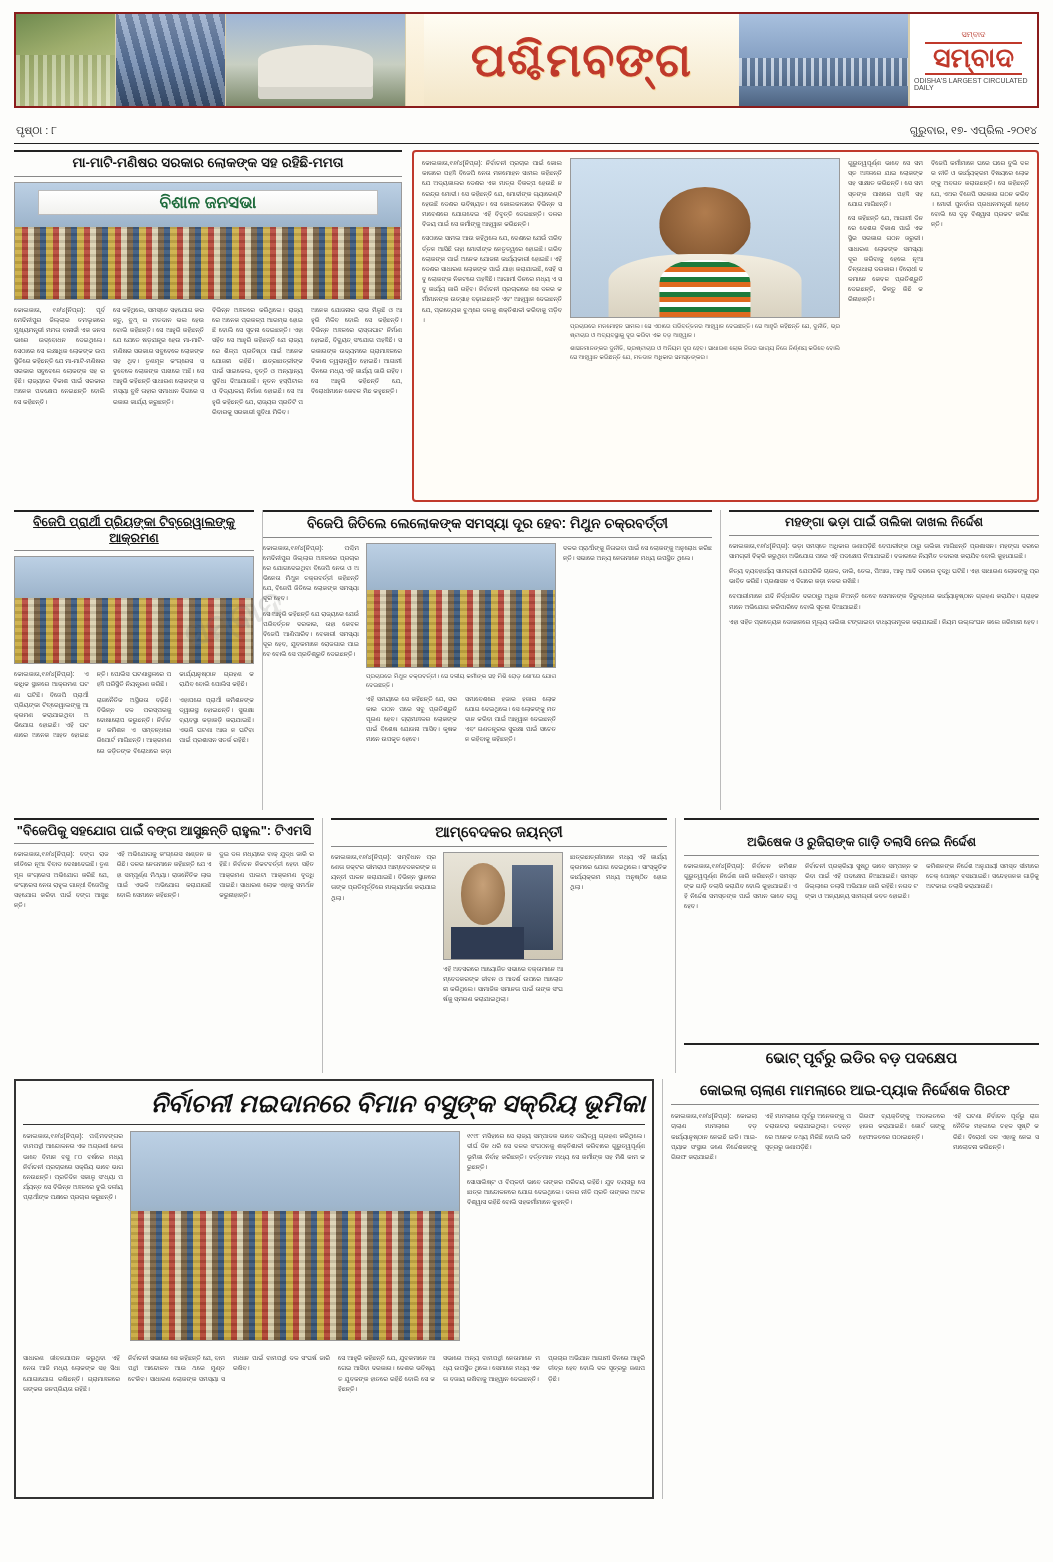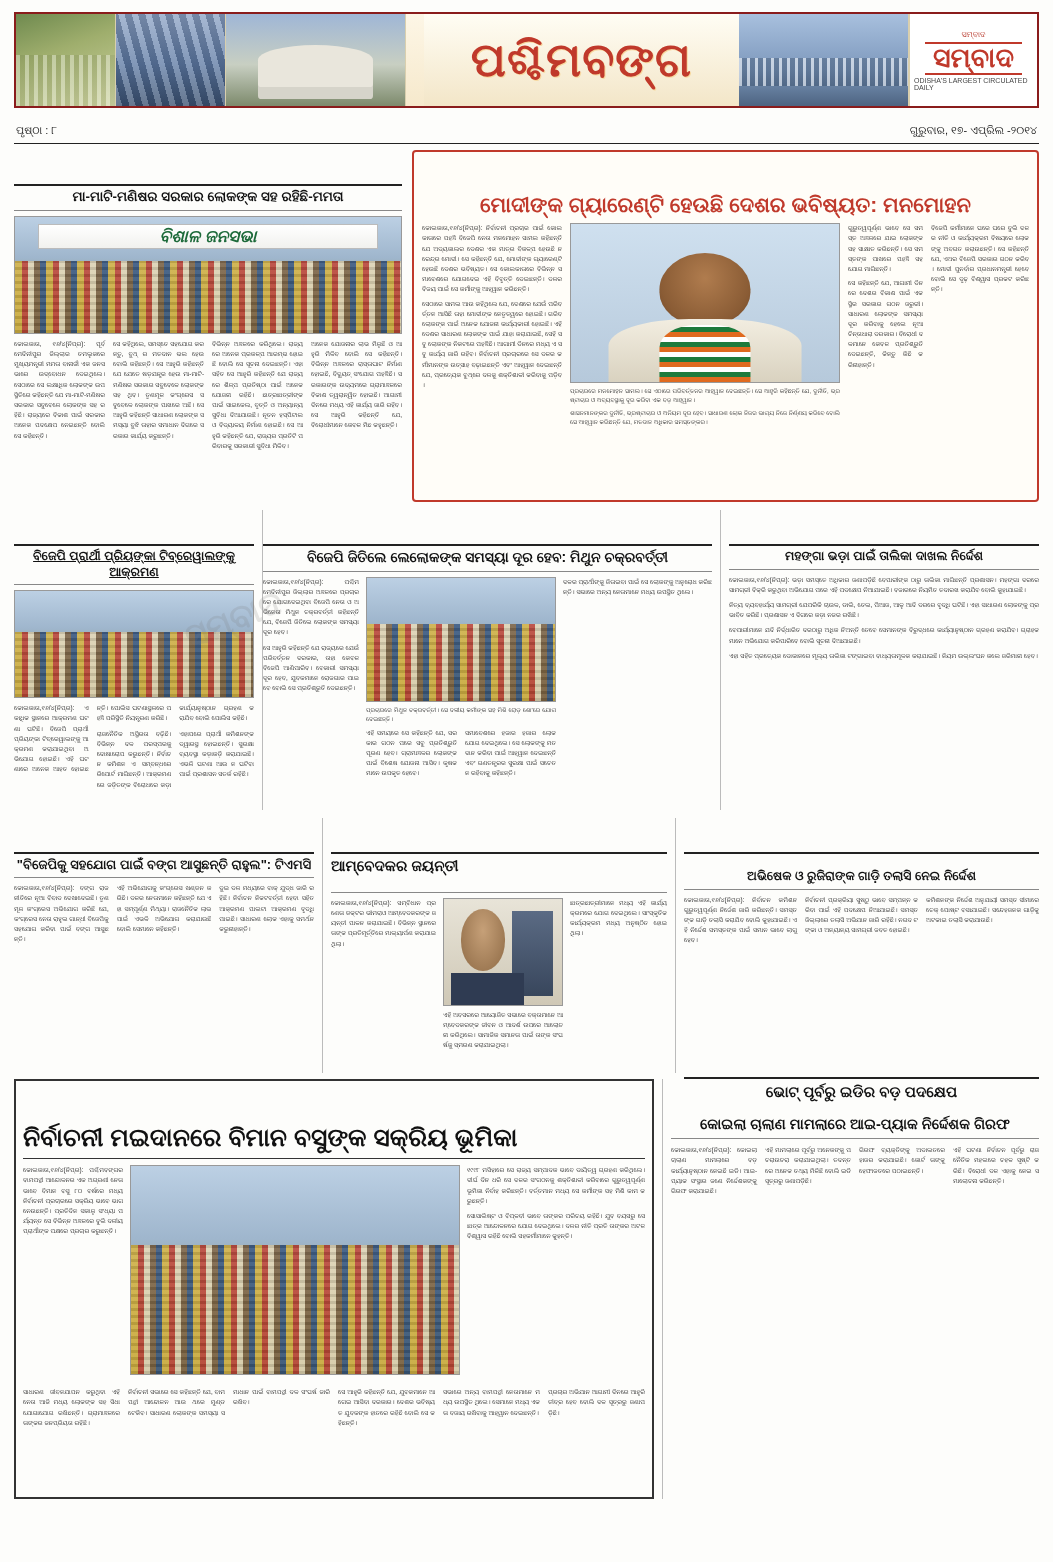--- a/index.html
+++ b/index.html
@@ -85,21 +85,20 @@
     border-bottom: 1px solid #222;
     margin-bottom: 6px;
     margin-top: 12px;
   }
 
   
   .hl {
     font-weight: bold;
     color: #111;
     line-height: 1.25;
-    margin-top: 34px;
   }
   .rule-top { border-top: 2px solid #222; }
   .rule-bot { border-bottom: 1px solid #888; }
   .txt {
     font-size: 6.3px;
     line-height: 1.62;
     text-align: justify;
     color: #2a2a2a;
     word-break: break-all;
   }
@@ -121,21 +120,21 @@
     opacity:.85;
   }
   .crowd:after {
     content:""; position:absolute; left:0; right:0; bottom:0; height:62%;
     background: repeating-linear-gradient(0deg, rgba(0,0,0,.10) 0 3px, rgba(255,255,255,.06) 3px 7px);
   }
   .banner-strip {
     position:absolute; top:6%; left:6%; right:6%; height:22%;
     background: linear-gradient(180deg,#fff 0%, #f1f1ee 100%);
     border:1px solid #bbb; display:flex; align-items:center; justify-content:center;
-    color:#1d6a3a; font-weight:bold; font-size:17px;font-style:italic;
+    color:#1d6a3a; font-weight:bold; font-size:17px;
   }
 
   .portrait { background: linear-gradient(180deg,#cfe0ef 0%, #b6c9db 100%); position:relative; }
   .portrait .face {
     position:absolute; left:50%; top:18%; transform: translateX(-50%);
     width:34%; height:46%; border-radius:50% 50% 45% 45%;
     background: radial-gradient(ellipse at 50% 35%, #b07c4e 0%, #8a5c35 70%, #6d4526 100%);
   }
   .portrait .body {
     position:absolute; left:50%; bottom:0; transform: translateX(-50%);
@@ -201,21 +200,20 @@
       </div>
       <div class="cols4" style="height:205px; overflow:hidden;">
         <p class="txt" style="margin:0 0 5px 0;">କୋଲକାତା, ୧୬/୪(ନିପ୍ର): ପୂର୍ବ ମେଦିନୀପୁର ଜିଲ୍ଲାର ତମଲୁକରେ ମୁଖ୍ୟମନ୍ତ୍ରୀ ମମତା ବାନାର୍ଜୀ ଏକ ଜନସଭାରେ ଉଦ୍‌ବୋଧନ ଦେଇଥିଲେ। ସେଠାରେ ସେ ଲକ୍ଷାଧିକ ଲୋକଙ୍କ ଉପସ୍ଥିତିରେ କହିଛନ୍ତି ଯେ ମା-ମାଟି-ମଣିଷର ସରକାର ସବୁବେଳେ ଲୋକଙ୍କ ସହ ରହିଛି। ରାଜ୍ୟରେ ବିକାଶ ପାଇଁ ସରକାର ଅନେକ ପଦକ୍ଷେପ ନେଇଛନ୍ତି ବୋଲି ସେ କହିଛନ୍ତି।</p>
         <p class="txt" style="margin:0 0 5px 0;">ସେ କହିଥିଲେ, ସମସ୍ତେ ସହଯୋଗ କରନ୍ତୁ, ବୁଥ୍‌ ର ମତଦାନ ଭଲ ହେଉ ବୋଲି କହିଛନ୍ତି। ସେ ଆହୁରି କହିଛନ୍ତି ଯେ ଯେତେ ଷଡ଼ଯନ୍ତ୍ର ହେଉ ମା-ମାଟି-ମଣିଷର ସରକାର ସବୁବେଳେ ଲୋକଙ୍କ ସହ ଥିବ। ତୃଣମୂଳ କଂଗ୍ରେସ ସବୁବେଳେ ଲୋକଙ୍କ ପାଖରେ ଅଛି। ସେ ଆହୁରି କହିଛନ୍ତି ସାଧାରଣ ଲୋକଙ୍କ ସମସ୍ୟା ବୁଝି ତାହାର ସମାଧାନ ଦିଗରେ ସରକାର କାର୍ଯ୍ୟ କରୁଛନ୍ତି।</p>
         <p class="txt" style="margin:0 0 5px 0;">ବିଭିନ୍ନ ଅଞ୍ଚଳରେ କରିଥିଲେ। ରାଜ୍ୟରେ ଅନେକ ପ୍ରକଳ୍ପ ଆରମ୍ଭ ହୋଇଛି ବୋଲି ସେ ସୂଚନା ଦେଇଛନ୍ତି। ଏହା ସହିତ ସେ ଆହୁରି କହିଛନ୍ତି ଯେ ରାଜ୍ୟରେ ଶିଳ୍ପ ପ୍ରତିଷ୍ଠା ପାଇଁ ଅନେକ ଯୋଜନା ରହିଛି। ଛାତ୍ରଛାତ୍ରୀଙ୍କ ପାଇଁ ସାଇକେଲ, ବୃତ୍ତି ଓ ଅନ୍ୟାନ୍ୟ ସୁବିଧା ଦିଆଯାଉଛି। ନୂତନ ହସ୍ପିଟାଲ ଓ ବିଦ୍ୟାଳୟ ନିର୍ମାଣ ହୋଇଛି। ସେ ଆହୁରି କହିଛନ୍ତି ଯେ, ରାଜ୍ୟର ପ୍ରତିଟି ପରିବାରକୁ ସରକାରୀ ସୁବିଧା ମିଳିବ।</p>
         <p class="txt" style="margin:0 0 5px 0;">ଅନେକ ଯୋଜନାର ଲାଭ ମିଳୁଛି ଓ ଆହୁରି ମିଳିବ ବୋଲି ସେ କହିଛନ୍ତି। ବିଭିନ୍ନ ଅଞ୍ଚଳରେ ରାସ୍ତାଘାଟ ନିର୍ମାଣ ହୋଇଛି, ବିଦ୍ୟୁତ୍ ସଂଯୋଗ ପହଞ୍ଚିଛି। ସରକାରଙ୍କ ଉଦ୍ୟମରେ ଗ୍ରାମାଞ୍ଚଳରେ ବିକାଶ ତ୍ୱରାନ୍ୱିତ ହୋଇଛି। ଆଗାମୀ ଦିନରେ ମଧ୍ୟ ଏହି କାର୍ଯ୍ୟ ଜାରି ରହିବ। ସେ ଆହୁରି କହିଛନ୍ତି ଯେ, ବିରୋଧୀମାନେ କେବଳ ମିଛ କହୁଛନ୍ତି।</p>
       </div>
     </div>
 
     <div class="leadbox" style="flex:1;">
-      <div class="hl" style="font-size:21px; text-align:center; line-height:1.2; margin-bottom:6px;">ମୋଦୀଙ୍କ ଗ୍ୟାରେଣ୍ଟି ହେଉଛି ଦେଶର ଭବିଷ୍ୟତ: ମନମୋହନ</div>
       <div style="display:flex; gap:8px; height:268px;">
         <div style="width:140px;">
           <p class="txt" style="margin:0 0 4px 0;">କୋଲକାତା,୧୬/୪(ନିପ୍ର): ନିର୍ବାଚନୀ ପ୍ରଚାର ପାଇଁ କୋଲକାତାରେ ପହଞ୍ଚି ବିଜେପି ନେତା ମନମୋହନ ସାମଲ କହିଛନ୍ତି ଯେ ଅଦ୍ୟକାଲର ଦେଶର ଏକ ମାତ୍ର ବିକଳ୍ପ ହେଉଛି ନରେନ୍ଦ୍ର ମୋଦୀ। ସେ କହିଛନ୍ତି ଯେ, ମୋଦୀଙ୍କ ଗ୍ୟାରେଣ୍ଟି ହେଉଛି ଦେଶର ଭବିଷ୍ୟତ। ସେ କୋଲକାତାରେ ବିଭିନ୍ନ ସମାବେଶରେ ଯୋଗଦେଇ ଏହି ବିବୃତ୍ତି ଦେଇଛନ୍ତି। ଦଳର ବିଜୟ ପାଇଁ ସେ କର୍ମୀଙ୍କୁ ଆହ୍ୱାନ କରିଛନ୍ତି।</p>
           <p class="txt" style="margin:0;">ସେଠାରେ ସାମଲ ଆଉ କହିଥିଲେ ଯେ, ଦେଶରେ ଯେଉଁ ପରିବର୍ତ୍ତନ ଆସିଛି ତାହା ମୋଦୀଙ୍କ ନେତୃତ୍ୱରେ ହୋଇଛି। ଗରିବ ଲୋକଙ୍କ ପାଇଁ ଅନେକ ଯୋଜନା କାର୍ଯ୍ୟକାରୀ ହୋଇଛି। ଏହି ଦେଶର ସାଧାରଣ ଲୋକଙ୍କ ପାଇଁ ଯାହା କରାଯାଇଛି, ସେହି ସବୁ ଲୋକଙ୍କ ନିକଟରେ ପହଞ୍ଚିଛି। ଆଗାମୀ ଦିନରେ ମଧ୍ୟ ଏ ସବୁ କାର୍ଯ୍ୟ ଜାରି ରହିବ। ନିର୍ବାଚନୀ ପ୍ରଚାରରେ ସେ ଦଳର କର୍ମୀମାନଙ୍କ ଉତ୍ସାହ ବଢ଼ାଇଛନ୍ତି ଏବଂ ଆହ୍ୱାନ ଦେଇଛନ୍ତି ଯେ, ପ୍ରତ୍ୟେକ ବୁଥ୍‌ରେ ଦଳକୁ ଶକ୍ତିଶାଳୀ କରିବାକୁ ପଡ଼ିବ।</p>
         </div>
         <div style="width:270px;">
           <div class="photo portrait" style="height:160px; border:1px solid #999;">
             <div class="face"></div>
             <div class="body"></div>
             <div class="scarf"></div>
@@ -284,21 +282,21 @@
     <div style="width:300px;">
       <div class="hl rule-top rule-bot" style="font-size:13px; text-align:center; padding:3px 0 4px;">"ବିଜେପିକୁ ସହଯୋଗ ପାଇଁ ବଙ୍ଗ ଆସୁଛନ୍ତି ରାହୁଲ": ଟିଏମସି</div>
       <div class="cols3" style="margin-top:5px; height:222px; overflow:hidden;">
         <p class="txt" style="margin:0 0 5px 0;">କୋଲକାତା,୧୬/୪(ନିପ୍ର): ବଙ୍ଗ ରାଜନୀତିରେ ନୂଆ ବିବାଦ ଦେଖାଦେଇଛି। ତୃଣମୂଳ କଂଗ୍ରେସ ଅଭିଯୋଗ କରିଛି ଯେ, କଂଗ୍ରେସ ନେତା ରାହୁଲ ଗାନ୍ଧୀ ବିଜେପିକୁ ସହଯୋଗ କରିବା ପାଇଁ ବଙ୍ଗ ଆସୁଛନ୍ତି।</p>
         <p class="txt" style="margin:0 0 5px 0;">ଏହି ଅଭିଯୋଗକୁ କଂଗ୍ରେସ ଖଣ୍ଡନ କରିଛି। ଦଳର ନେତାମାନେ କହିଛନ୍ତି ଯେ ଏହା ସମ୍ପୂର୍ଣ୍ଣ ମିଥ୍ୟା। ରାଜନୈତିକ ଲାଭ ପାଇଁ ଏଭଳି ଅଭିଯୋଗ କରାଯାଉଛି ବୋଲି ସେମାନେ କହିଛନ୍ତି।</p>
         <p class="txt" style="margin:0;">ଦୁଇ ଦଳ ମଧ୍ୟରେ ବାକ୍ ଯୁଦ୍ଧ ଜାରି ରହିଛି। ନିର୍ବାଚନ ନିକଟବର୍ତ୍ତୀ ହେବା ସହିତ ଆକ୍ରମଣ ପାଲଟା ଆକ୍ରମଣ ବୃଦ୍ଧି ପାଇଛି। ସାଧାରଣ ଲୋକ ଏହାକୁ ସମର୍ଥନ କରୁନାହାନ୍ତି।</p>
       </div>
     </div>
 
     <div class="vline" style="width:345px; padding-left:8px;">
-      <div class="hl rule-top rule-bot" style="font-size:15px; padding:3px 0 16px;">ଆମ୍ବେଦକର ଜୟନ୍ତୀ</div>
+      <div class="hl rule-top rule-bot" style="font-size:15px; text-align:center; padding:3px 0 4px;">ଆମ୍ବେଦକର ଜୟନ୍ତୀ</div>
       <div style="display:flex; gap:7px; margin-top:5px; height:222px;">
         <div style="width:105px;">
           <p class="txt" style="margin:0;">କୋଲକାତା,୧୬/୪(ନିପ୍ର): ସମ୍ବିଧାନ ପ୍ରଣେତା ଡକ୍ଟର ଭୀମରାଓ ଆମ୍ବେଦକରଙ୍କ ଜୟନ୍ତୀ ପାଳନ କରାଯାଇଛି। ବିଭିନ୍ନ ସ୍ଥାନରେ ତାଙ୍କ ପ୍ରତିମୂର୍ତ୍ତିରେ ମାଲ୍ୟାର୍ପଣ କରାଯାଇଥିଲା।</p>
         </div>
         <div style="width:120px;">
           <div class="photo" style="height:108px; border:1px solid #999; background:linear-gradient(180deg,#e8e4d8 0%,#cfc8b6 100%); position:relative;">
             <div style="position:absolute; left:14%; top:10%; width:38%; height:58%; border-radius:50%; background:radial-gradient(ellipse at 50% 35%,#c6a078,#8e6a45);"></div>
             <div style="position:absolute; right:8%; top:12%; width:34%; height:80%; background:linear-gradient(180deg,#5b6b84,#38465c);"></div>
             <div style="position:absolute; left:6%; bottom:0; width:62%; height:30%; background:#2f3b52;"></div>
           </div>
@@ -317,21 +315,21 @@
         <p class="txt" style="margin:0 0 5px 0;">ନିର୍ବାଚନୀ ପ୍ରକ୍ରିୟା ସୁଷ୍ଠୁ ଭାବେ ସମ୍ପନ୍ନ କରିବା ପାଇଁ ଏହି ପଦକ୍ଷେପ ନିଆଯାଇଛି। ସମସ୍ତ ଜିଲ୍ଲାରେ ତଲାସି ଅଭିଯାନ ଜାରି ରହିଛି। ନଗଦ ଟଙ୍କା ଓ ଅନ୍ୟାନ୍ୟ ସାମଗ୍ରୀ ଜବତ ହୋଇଛି।</p>
         <p class="txt" style="margin:0;">କମିଶନଙ୍କ ନିର୍ଦ୍ଦେଶ ଅନୁଯାୟୀ ସମସ୍ତ ସୀମାରେ ଚେକ୍ ପୋଷ୍ଟ ବସାଯାଇଛି। ସନ୍ଦେହଜନକ ଗାଡ଼ିକୁ ଅଟକାଇ ତଲାସି କରାଯାଉଛି।</p>
       </div>
       <div class="hl rule-top" style="font-size:15px; text-align:center; padding:4px 0 2px; margin-top:4px;">ଭୋଟ୍ ପୂର୍ବରୁ ଇଡିର ବଡ଼ ପଦକ୍ଷେପ</div>
     </div>
   </div>
 
   <div style="display:flex; gap:8px; margin-top:6px; height:420px;">
 
     <div style="width:640px; border:2px solid #333; padding:5px 7px;">
-      <div class="hl" style="font-size:25px; text-align:left; padding:2px 0 5px; border-bottom:1px solid #333;">ନିର୍ବାଚନୀ ମଇଦାନରେ ବିମାନ ବସୁଙ୍କ ସକ୍ରିୟ ଭୂମିକା</div>
+      <div class="hl" style="font-size:25px; text-align:right; padding:2px 0 5px; border-bottom:1px solid #333;font-style:italic;">ନିର୍ବାଚନୀ ମଇଦାନରେ ବିମାନ ବସୁଙ୍କ ସକ୍ରିୟ ଭୂମିକା</div>
       <div style="display:flex; gap:7px; margin-top:6px; height:215px;">
         <div style="width:100px;">
           <p class="txt" style="margin:0;">କୋଲକାତା,୧୬/୪(ନିପ୍ର): ପଶ୍ଚିମବଙ୍ଗର ବାମପନ୍ଥୀ ଆନ୍ଦୋଳନର ଏକ ଅଗ୍ରଣୀ ନେତା ଭାବେ ବିମାନ ବସୁ ୮୦ ବର୍ଷରେ ମଧ୍ୟ ନିର୍ବାଚନୀ ପ୍ରଚାରରେ ସକ୍ରିୟ ଭାବେ ଭାଗ ନେଉଛନ୍ତି। ପ୍ରତିଦିନ ସକାଳୁ ସଂଧ୍ୟା ପର୍ଯ୍ୟନ୍ତ ସେ ବିଭିନ୍ନ ଅଞ୍ଚଳରେ ବୁଲି ଦଳୀୟ ପ୍ରାର୍ଥୀଙ୍କ ପକ୍ଷରେ ପ୍ରଚାର କରୁଛନ୍ତି।</p>
         </div>
         <div style="width:330px;">
           <div class="photo crowd" style="height:210px; border:1px solid #999;"></div>
         </div>
         <div style="flex:1;">
           <p class="txt" style="margin:0 0 5px 0;">୧୯୯୮ ମସିହାରେ ସେ ରାଜ୍ୟ ସମ୍ପାଦକ ଭାବେ ଦାୟିତ୍ୱ ଗ୍ରହଣ କରିଥିଲେ। ଦୀର୍ଘ ଦିନ ଧରି ସେ ଦଳର ସଂଗଠନକୁ ଶକ୍ତିଶାଳୀ କରିବାରେ ଗୁରୁତ୍ୱପୂର୍ଣ୍ଣ ଭୂମିକା ନିର୍ବାହ କରିଛନ୍ତି। ବର୍ତ୍ତମାନ ମଧ୍ୟ ସେ କର୍ମୀଙ୍କ ସହ ମିଶି କାମ କରୁଛନ୍ତି।</p>
           <p class="txt" style="margin:0;">ସୋସାଲିଷ୍ଟ ଓ ବିପ୍ଳବୀ ଭାବେ ତାଙ୍କର ପରିଚୟ ରହିଛି। ଯୁବ ବୟସରୁ ସେ ଛାତ୍ର ଆନ୍ଦୋଳନରେ ଯୋଗ ଦେଇଥିଲେ। ଦଳର ନୀତି ପ୍ରତି ତାଙ୍କର ଅଟଳ ବିଶ୍ୱାସ ରହିଛି ବୋଲି ସହକର୍ମୀମାନେ କୁହନ୍ତି।</p>

